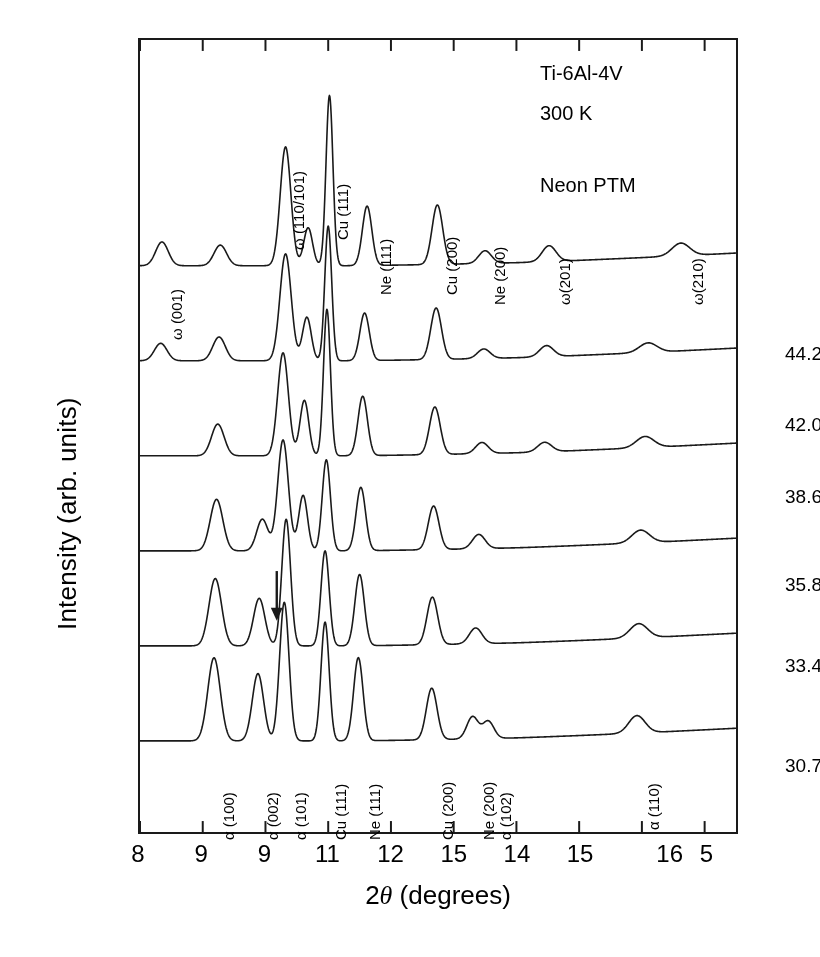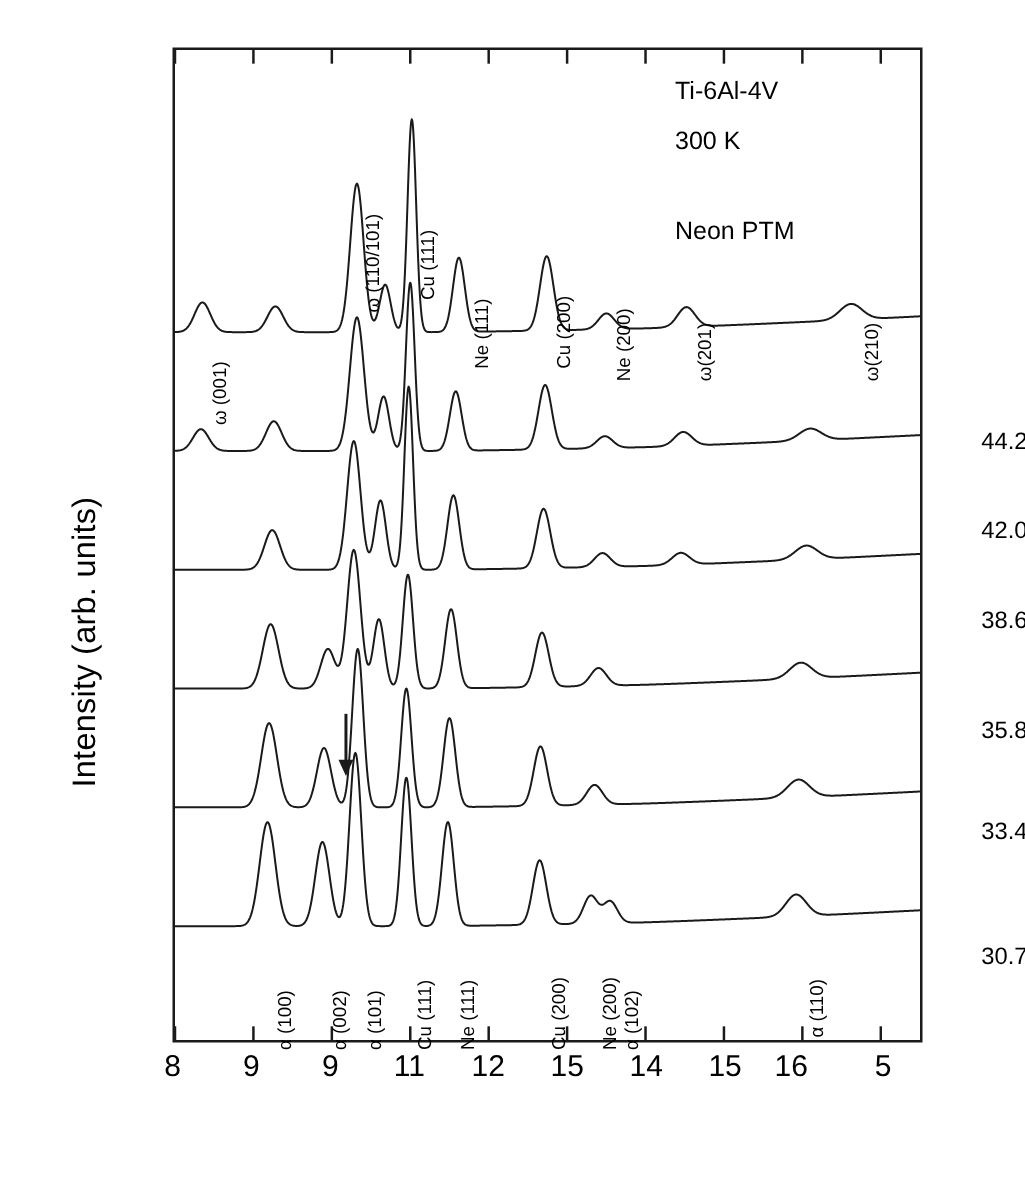--- a/index.html
+++ b/index.html
@@ -155,18 +155,21 @@
 
   <div id="xticks">
       <div class="xtick" style="left: 138px;">8</div>
       <div class="xtick" style="left: 201.158px;">9</div>
       <div class="xtick" style="left: 264.316px;">9</div>
       <div class="xtick" style="left: 327.474px;">11</div>
       <div class="xtick" style="left: 390.632px;">12</div>
       <div class="xtick" style="left: 453.789px;">15</div>
       <div class="xtick" style="left: 516.947px;">14</div>
       <div class="xtick" style="left: 580.105px;">15</div>
-      <div class="xtick" style="left: 633px;">16</div>
+      <div class="xtick" style="left: 663px; text-align: right;">16</div>
       <div class="xtick" style="left: 706.421px;">5</div>
     </div>
 
+  <div id="x-axis-label">
+    <span>2</span><i>θ</i><span> (degrees)</span>
+  </div>
 
 </div>
 
 </body></html>

